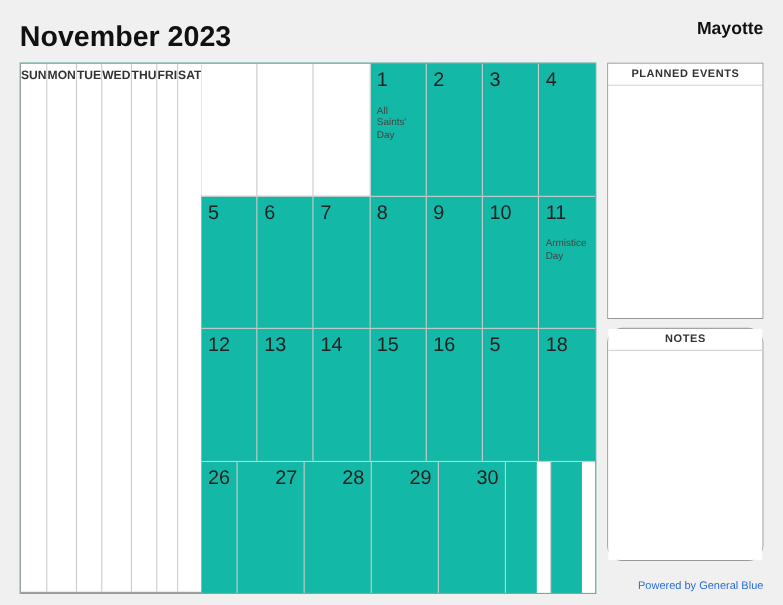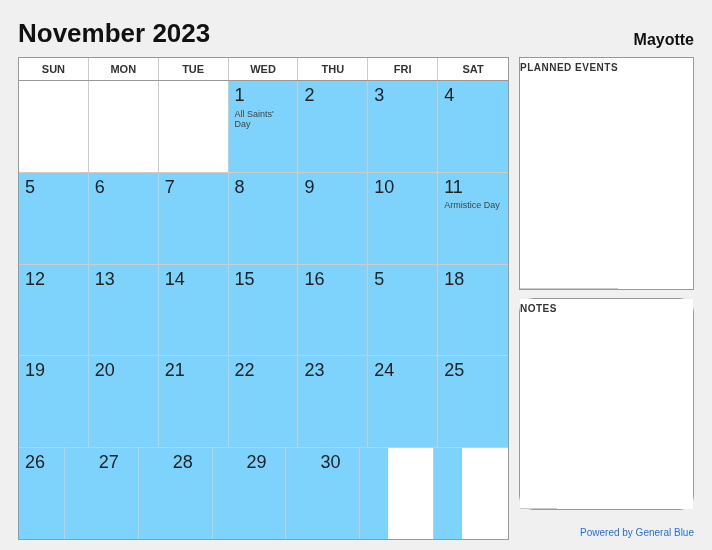--- a/index.html
+++ b/index.html
@@ -17,44 +17,44 @@
       background: #f0f0f0;
       width: 712px;
       height: 550px;
       padding: 18px 18px 10px 18px;
       display: flex;
       flex-direction: column;
     }
     .header {
       display: flex;
       justify-content: space-between;
-      align-items: flex-end;
+      align-items: flex-start;
       margin-bottom: 8px;
     }
     .header-title {
       font-size: 26px;
       font-weight: bold;
       color: #111;
     }
     .header-region {
       font-size: 16px;
       font-weight: bold;
       color: #111;
     }
     .main-area {
       display: flex;
       flex: 1;
       gap: 10px;
     }
     .calendar-section {
       flex: 1;
       border: 1px solid #999;
-      background: #7dd3fc;
-      display: flex;
-      flex-direction: column;
+      background: #14b8a6;
+      display: flex;
+      flex-direction: row;
       justify-content: flex-end;
     }
     .day-headers {
       display: grid;
       grid-template-columns: repeat(7, 1fr);
       background: #fff;
       border-bottom: 1px solid #999;
     }
     .day-header {
       text-align: center;
@@ -88,35 +88,35 @@
     .calendar-cell:last-child { border-right: none; }
     .calendar-cell.empty { background: #fff; }
     .cell-number {
       font-size: 18px;
       color: #222;
       line-height: 1.2;
     }
     .cell-event {
       font-size: 9px;
       color: #444;
-      margin-top: 2px;
+      margin-top: 12px;
       line-height: 1.2;
       text-align: left;
     }
     .sidebar {
       width: 175px;
       display: flex;
       flex-direction: column;
       gap: 8px;
     }
     .sidebar-box {
       border: 1px solid #999;
       background: #fff;
       display: flex;
-      flex-direction: row;
+      flex-direction: column;
     }
     .sidebar-box-header {
       text-align: center;
       font-size: 10px;
       font-weight: bold;
       color: #333;
       padding: 4px 0;
       border-bottom: 1px solid #ccc;
       background: #fff;
       letter-spacing: 0.5px;
@@ -220,43 +220,20 @@
             </div>
             <div class="calendar-cell">
               <span class="cell-number">5</span>
             </div>
             <div class="calendar-cell">
               <span class="cell-number">18</span>
             </div>
           </div>
           <div class="calendar-row">
             <div class="calendar-cell">
-              <span class="cell-number">19</span>
-            </div>
-            <div class="calendar-cell">
-              <span class="cell-number">20</span>
-            </div>
-            <div class="calendar-cell">
-              <span class="cell-number">21</span>
-            </div>
-            <div class="calendar-cell">
-              <span class="cell-number">22</span>
-            </div>
-            <div class="calendar-cell">
-              <span class="cell-number">23</span>
-            </div>
-            <div class="calendar-cell">
-              <span class="cell-number">24</span>
-            </div>
-            <div class="calendar-cell">
-              <span class="cell-number">25</span>
-            </div>
-          </div>
-          <div class="calendar-row">
-            <div class="calendar-cell">
               <span class="cell-number">26</span>
             </div>
             <div class="calendar-cell">
               <span class="cell-number">27</span>
             </div>
             <div class="calendar-cell">
               <span class="cell-number">28</span>
             </div>
             <div class="calendar-cell">
               <span class="cell-number">29</span>

